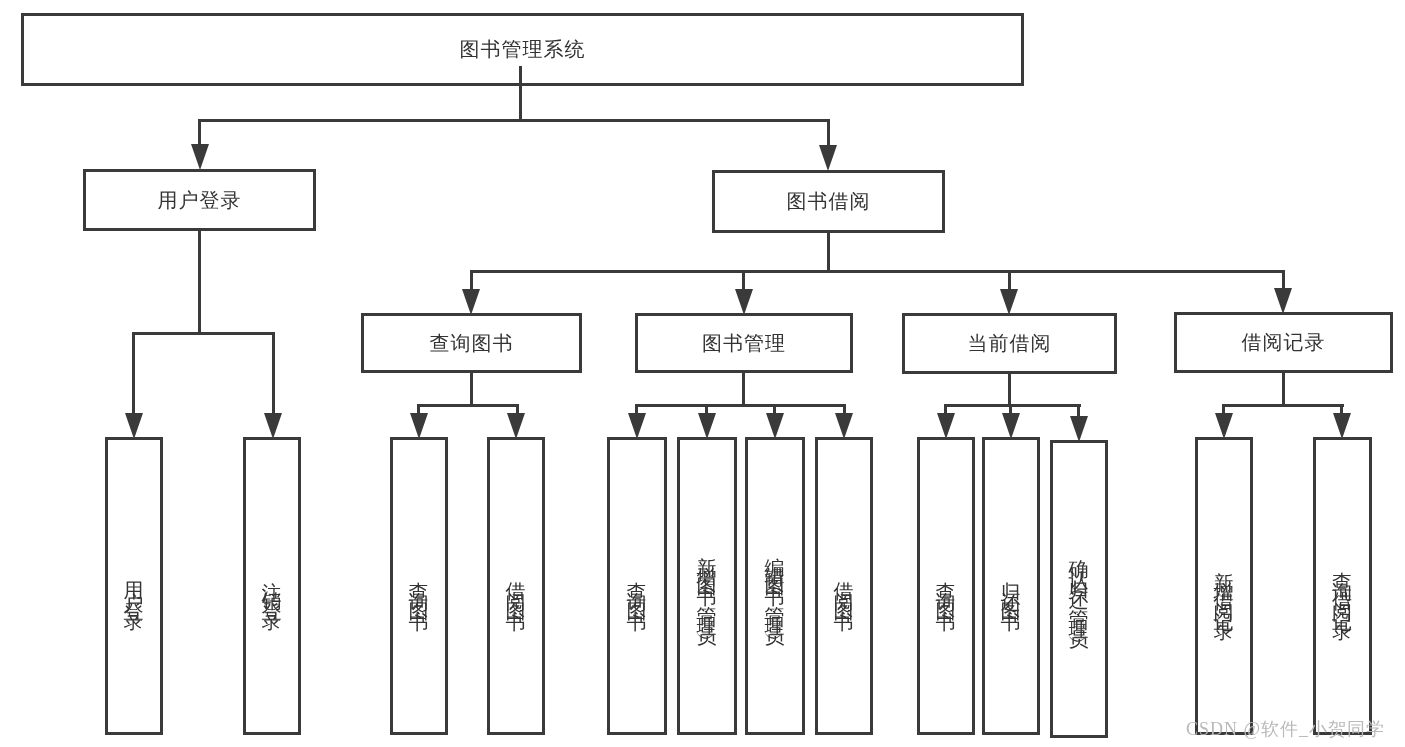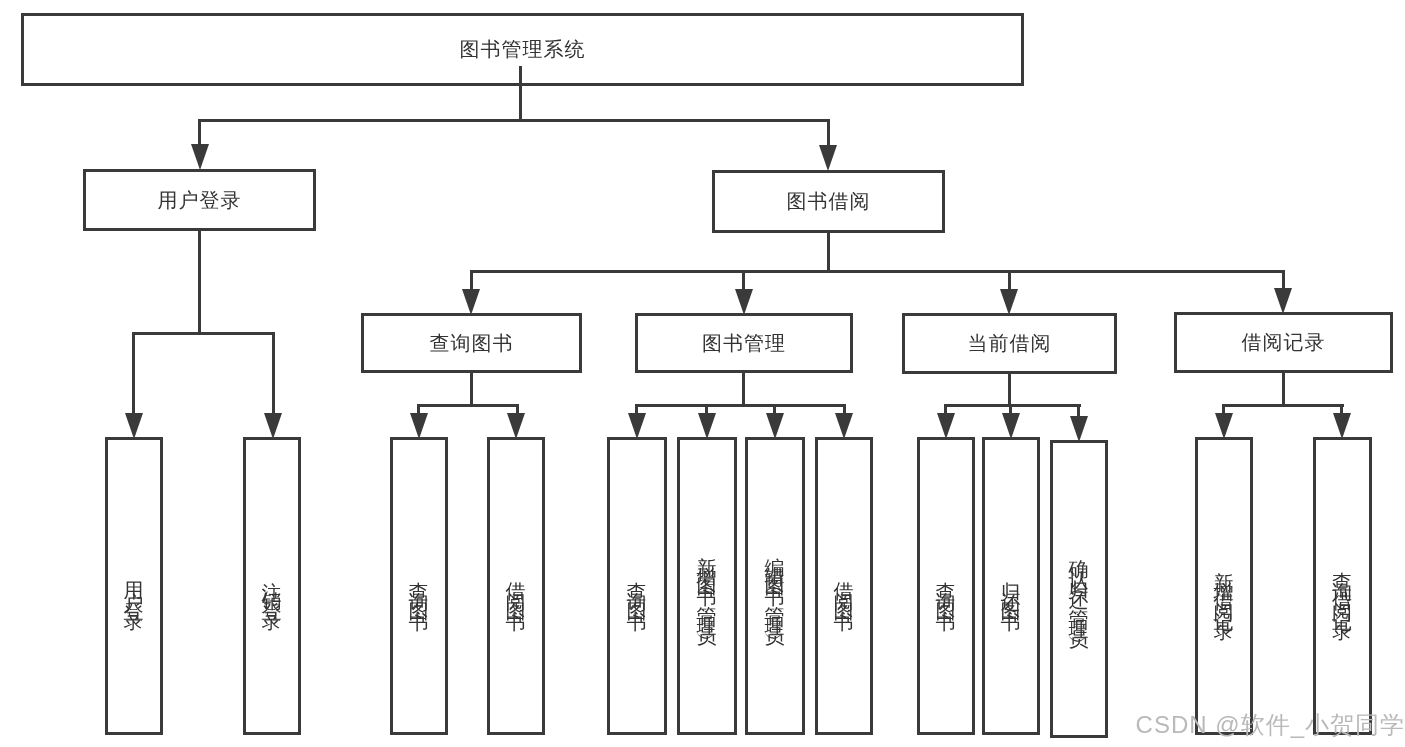--- a/index.html
+++ b/index.html
@@ -33,26 +33,27 @@
   }
   .arrow{
     position:absolute;
     width:0;height:0;
     border-left:9px solid transparent;
     border-right:9px solid transparent;
     border-top:26px solid var(--line,#3a3a3a);
   }
   .watermark{
     position:absolute;
-    right:0;bottom:6px;
-    font-size:24px;
+    right:20px;bottom:6px;
+    font-size:18px;
     color:var(--wm,#b9b9b9);
     letter-spacing:1px;
     z-index:5;
     pointer-events:none;
+    font-family:Liberation Serif, serif;
   }
 </style>
 </head>
 <body>
 
 <div class="stage">
 
   <div class="box" style="left:21px;top:13px;width:1003px;height:73px;">
     <span>图书管理系统</span>
   </div>

